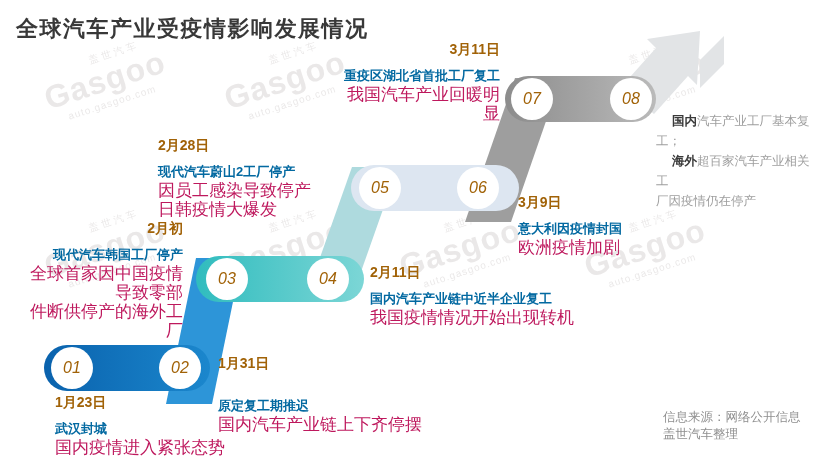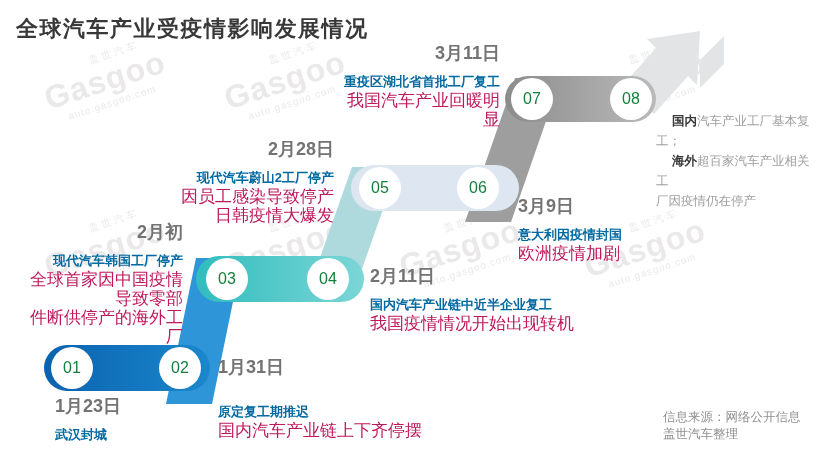--- a/index.html
+++ b/index.html
@@ -22,37 +22,37 @@
   
   .shapes{position:absolute;left:0;top:0;z-index:1;}
   .pill{position:absolute;height:46px;border-radius:23px;z-index:2;}
   #p1{left:44px;top:345px;width:166px;background:linear-gradient(90deg,#0a62ad,#1b87cd);}
   #p2{left:196px;top:256px;width:168px;background:linear-gradient(90deg,#30bcbe,#7cd6d6);}
   #p3{left:351px;top:165px;width:168px;background:#dde6f1;}
   #p4{left:505px;top:76px;width:151px;background:linear-gradient(90deg,#8c8c8c,#bababa);}
   .circle{
     position:absolute;width:42px;height:42px;background:#fff;border-radius:50%;
     display:flex;align-items:center;justify-content:center;
-    font-size:16px;color:#15803d;z-index:3;
+    font-size:16px;color:#a16207;z-index:3;font-style:italic;
   }
   #c1{left:51px;top:347px;}  #c2{left:159px;top:347px;}
   #c3{left:206px;top:258px;} #c4{left:307px;top:258px;}
   #c5{left:359px;top:167px;} #c6{left:457px;top:167px;}
   #c7{left:511px;top:78px;}  #c8{left:610px;top:78px;}
   
   .ev{position:absolute;z-index:4;}
-  .ev-date{font-size:18px;font-weight:bold;color:#737373;margin-bottom:7px;}
+  .ev-date{font-size:14px;font-weight:bold;color:#a16207;margin-bottom:7px;}
   .ev-title{font-size:13px;font-weight:bold;color:#0369a1;line-height:19px;}
   .ev-desc{font-size:17px;color:#be185d;line-height:19px;}
   #ev1{left:55px;top:394px;width:210px;}
   #ev2{left:218px;top:355px;width:220px;}
   #ev2 .ev-date{margin-bottom:23px;}
   #ev3{left:18px;top:220px;width:165px;text-align:right;}
   #ev4{left:370px;top:264px;width:225px;}
-  #ev5{left:164px;top:137px;width:170px;text-align:right;}
+  #ev5{left:158px;top:137px;width:170px;text-align:left;}
   #ev6{left:518px;top:194px;width:170px;}
   #ev7{left:338px;top:41px;width:162px;text-align:right;}
   #ev8{left:656px;top:111px;width:164px;}
   .ev8-line{font-size:12.5px;color:#9e9e9e;line-height:20px;}
   .ev8-b{font-weight:bold;color:#3a3a3a;padding-left:16px;}
   .source{
     position:absolute;left:663px;top:409px;font-size:12.5px;color:#8f8f8f;
     line-height:17px;z-index:4;
   }
 </style>
@@ -117,20 +117,21 @@
   <div class="circle" id="c3">03</div>
   <div class="circle" id="c4">04</div>
   <div class="circle" id="c5">05</div>
   <div class="circle" id="c6">06</div>
   <div class="circle" id="c7">07</div>
   <div class="circle" id="c8">08</div>
 
   <div class="ev" id="ev1">
     <div class="ev-date">1月23日</div>
     <div class="ev-title">武汉封城</div>
+    <div class="ev-desc">国内疫情进入紧张态势</div>
   </div>
 
   <div class="ev" id="ev2">
     <div class="ev-date">1月31日</div>
     <div class="ev-title">原定复工期推迟</div>
     <div class="ev-desc">国内汽车产业链上下齐停摆</div>
   </div>
 
   <div class="ev" id="ev3">
     <div class="ev-date">2月初</div>

